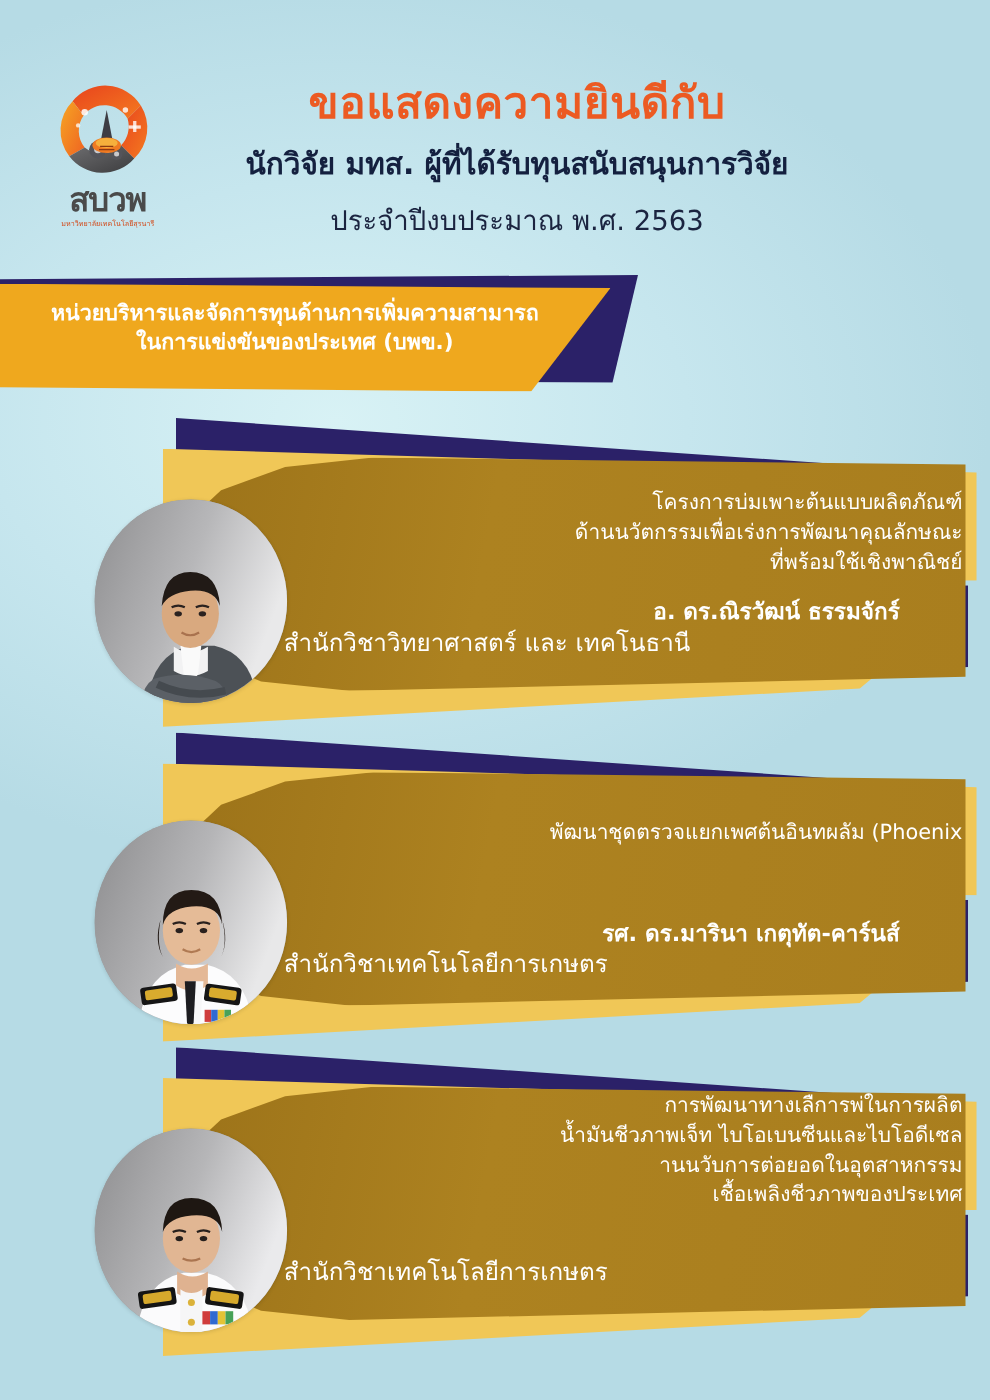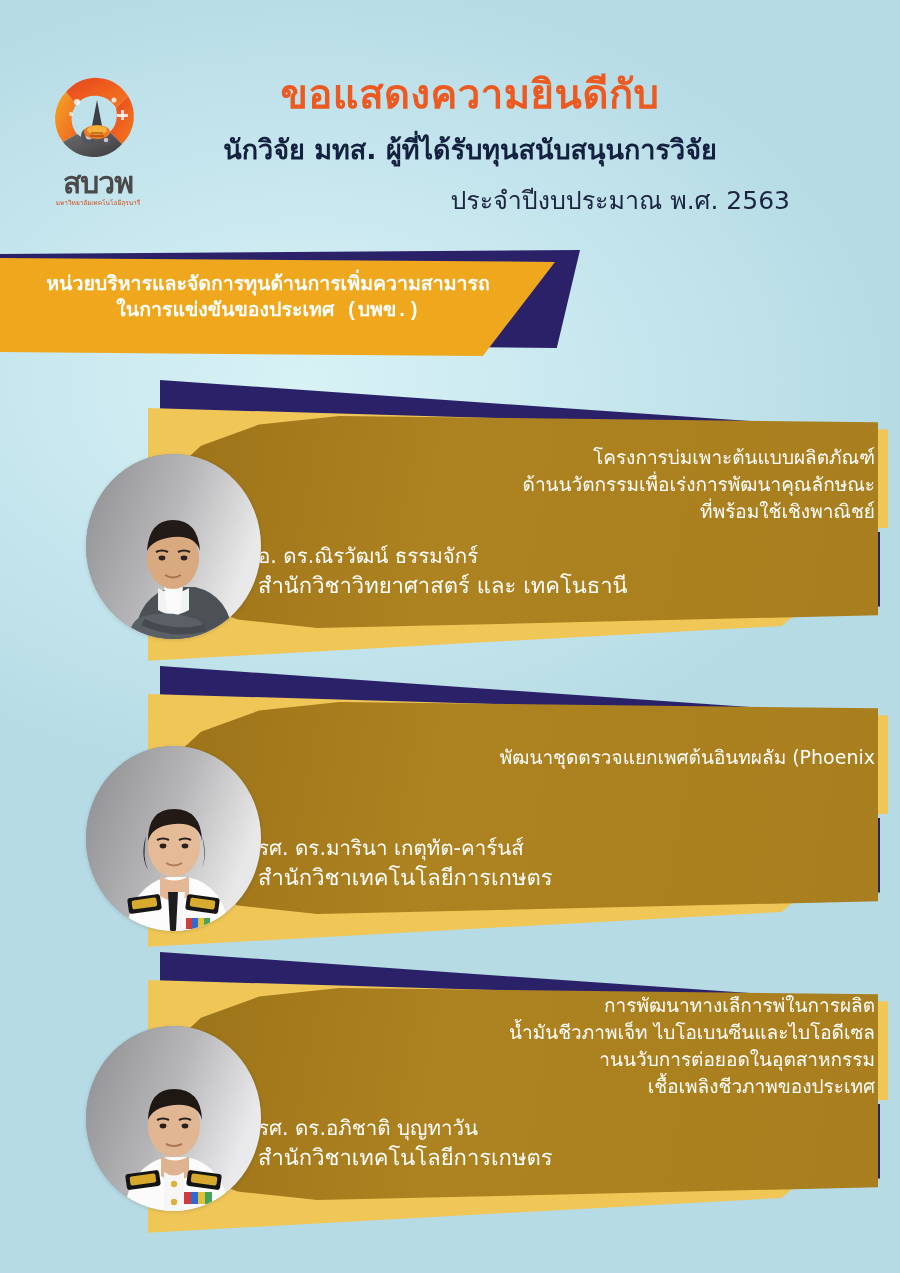--- a/index.html
+++ b/index.html
@@ -37,26 +37,26 @@
   .title-main {
     position:absolute; left:150px; top:72px; width:640px; text-align:center;
     color:#ec5a22; font-weight:bold; font-size:40px; line-height:1.12;
     letter-spacing:0.5px;
   }
   .title-sub1 {
     position:absolute; left:150px; top:134px; width:640px; text-align:center;
     color:#14203f; font-weight:bold; font-size:27px; line-height:1.2;
   }
   .title-sub2 {
-    position:absolute; left:150px; top:186px; width:640px; text-align:right;
+    position:absolute; left:150px; top:186px; width:640px; text-align:center;
     color:#1b2440; font-size:25px; line-height:1.2;
   }
 
   
-  #banner { position:absolute; left:0; top:250px; width:620px; height:110px;font-family:Liberation Mono, monospace; }
+  #banner { position:absolute; left:0; top:250px; width:620px; height:110px; }
   .banner-navy {
     position:absolute; left:0; top:0; width:580px; height:98px;
     background:#2b2168;
     clip-path: polygon(0 4%, 100% 0%, 96% 100%, 0 95%);
   }
   .banner-gold {
     position:absolute; left:0; top:8px; width:555px; height:98px;
     background:#efa81e;
     clip-path: polygon(0 0, 100% 4%, 87% 100%, 0 96%);
   }
@@ -93,22 +93,22 @@
     clip-path: polygon(
       26% 0%, 100% 3%, 100% 94%, 23% 100%,
       12% 96%, 5% 86%, 2% 72%, 2% 30%, 7% 14%, 15% 4%);
     border-radius: 4px;
   }
   .card-project {
     position:absolute; right:22px; width:620px; text-align:right;
     color:#ffffff; font-size:19px; line-height:1.42;
   }
   .card-name {
-    position:absolute; left:258px; width:560px; text-align:left;
-    color:#ffffff; font-weight:normal; font-size:20.5px; line-height:1.25;
+    position:absolute; left:258px; width:560px; text-align:right;
+    color:#ffffff; font-weight:bold; font-size:20.5px; line-height:1.25;
   }
   .card-affil {
     position:absolute; left:258px; width:560px; text-align:left;
     color:#ffffff; font-size:22px; line-height:1.25;
   }
 
   .portrait {
     position:absolute; width:175px; height:185px; border-radius:50%;
     overflow:hidden; background:#9a9a9a;
     box-shadow:0 1px 4px rgba(0,0,0,.14);
@@ -269,21 +269,20 @@
     <div class="card-navy-bot"></div>
     <div class="card-gold-light-bot"></div>
     <div class="card-main"></div>
 
     <div class="card-project" style="top:48px">
       <span>การพัฒนาทางเลืการพ่ในการผลิต</span><br>
       <span>น้ำมันชีวภาพเจ็ท ไบโอเบนซีนและไบโอดีเซล</span><br>
       <span>านนวับการต่อยอดในอุตสาหกรรม</span><br>
       <span>เชื้อเพลิงชีวภาพของประเทศ</span>
     </div>
-    <div class="card-name" style="top:172px">รศ. ดร.อภิชาติ บุญทาวัน</div>
     <div class="card-affil" style="top:200px">สำนักวิชาเทคโนโลยีการเกษตร</div>
 
     <div class="portrait" style="left:86px; top:82px">
       <svg viewBox="0 0 175 185">
         <defs>
           <linearGradient id="bg3" x1="0" y1="0" x2="1" y2="0.4">
             <stop offset="0%" stop-color="#8d8d8f"></stop>
               <stop offset="55%" stop-color="#b6b6b8"></stop>
               <stop offset="100%" stop-color="#eaeaec"></stop>
           </linearGradient>

